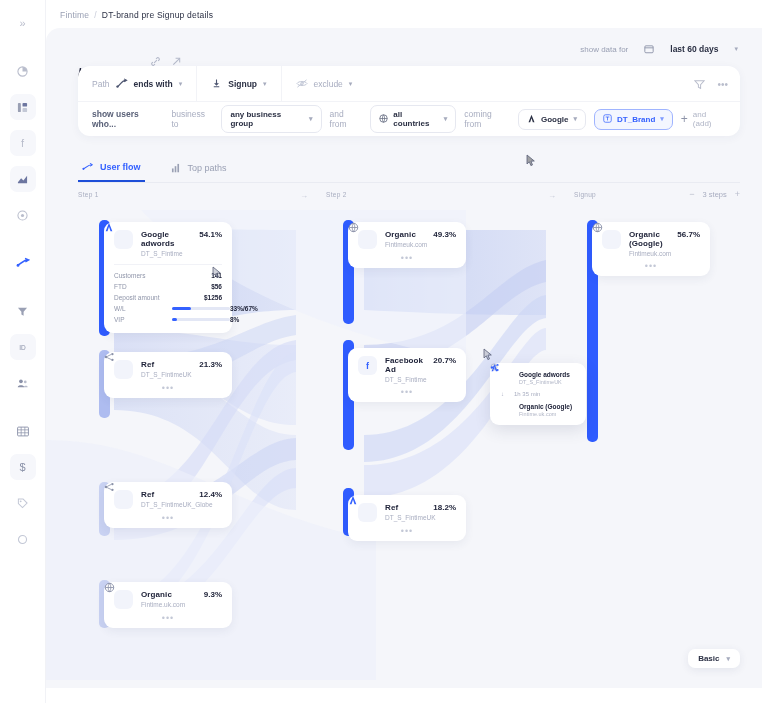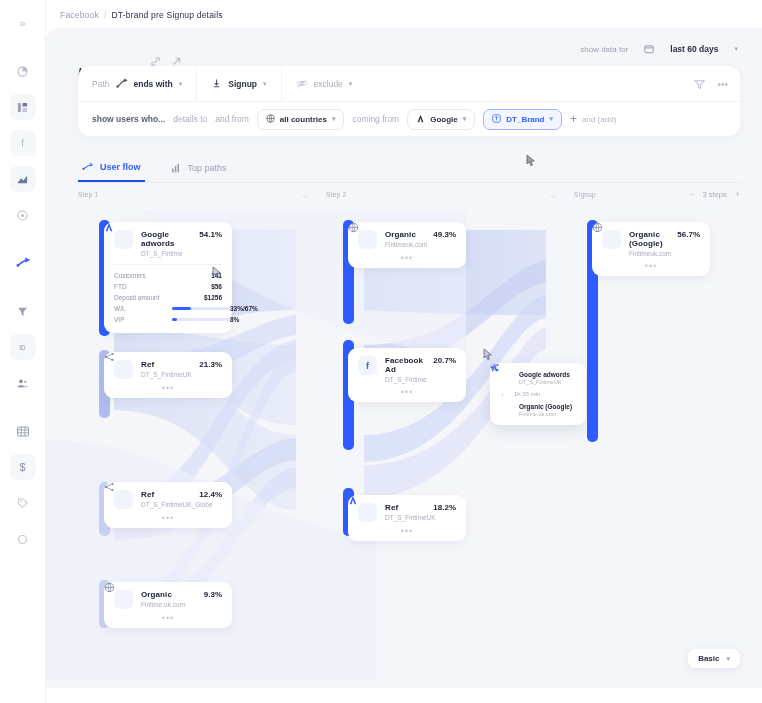--- a/index.html
+++ b/index.html
@@ -299,21 +299,21 @@
     <div class="rail-icon">
       <svg width="11" height="11" viewBox="0 0 12 12">
           <circle cx="6" cy="6" r="4.4" fill="none" stroke="#c3c8d6" stroke-width="1.2"></circle>
         </svg>
     </div>
   </div>
 
   <div class="main">
 
     <div class="breadcrumb">
-      <span>Facebook</span>
+      <span>Fintime</span>
       <span class="sep">/</span>
       <span class="crumb-cur">DT-brand pre Signup details</span>
     </div>
 
     <div class="canvas">
 
       <div class="page-head">
         <span class="page-title">/ DT-brand</span>
         <span class="head-ic">
           <svg width="11" height="11" viewBox="0 0 12 12">
@@ -382,21 +382,25 @@
               <svg width="11" height="11" viewBox="0 0 12 12">
                   <path d="M1 2 H11 L7.2 6.3 L7.2 10.3 L4.8 9 L4.8 6.3 Z" fill="none" stroke="#b9bdcc" stroke-width="1.1"></path>
                 </svg>
             </span>
             <span class="ic">•••</span>
           </div>
         </div>
 
         <div class="filter-row2">
           <span class="f2-label">show users who...</span>
-          <span class="f2-muted">details to</span>
+          <span class="f2-muted">business to</span>
+          <span class="pill">
+            <span>any business group</span>
+            <span class="caret">▾</span>
+          </span>
           <span class="f2-muted">and from</span>
           <span class="pill">
             <span>
               <svg width="9" height="9" viewBox="0 0 12 12">
                   <circle cx="6" cy="6" r="5" fill="none" stroke="#5a6178" stroke-width="1"></circle>
                   <path d="M1 6 H11 M6 1 C8 3.5 8 8.5 6 11 C4 8.5 4 3.5 6 1" fill="none" stroke="#5a6178" stroke-width=".9"></path>
                 </svg>
             </span>
             <span>all countries</span>
             <span class="caret">▾</span>

